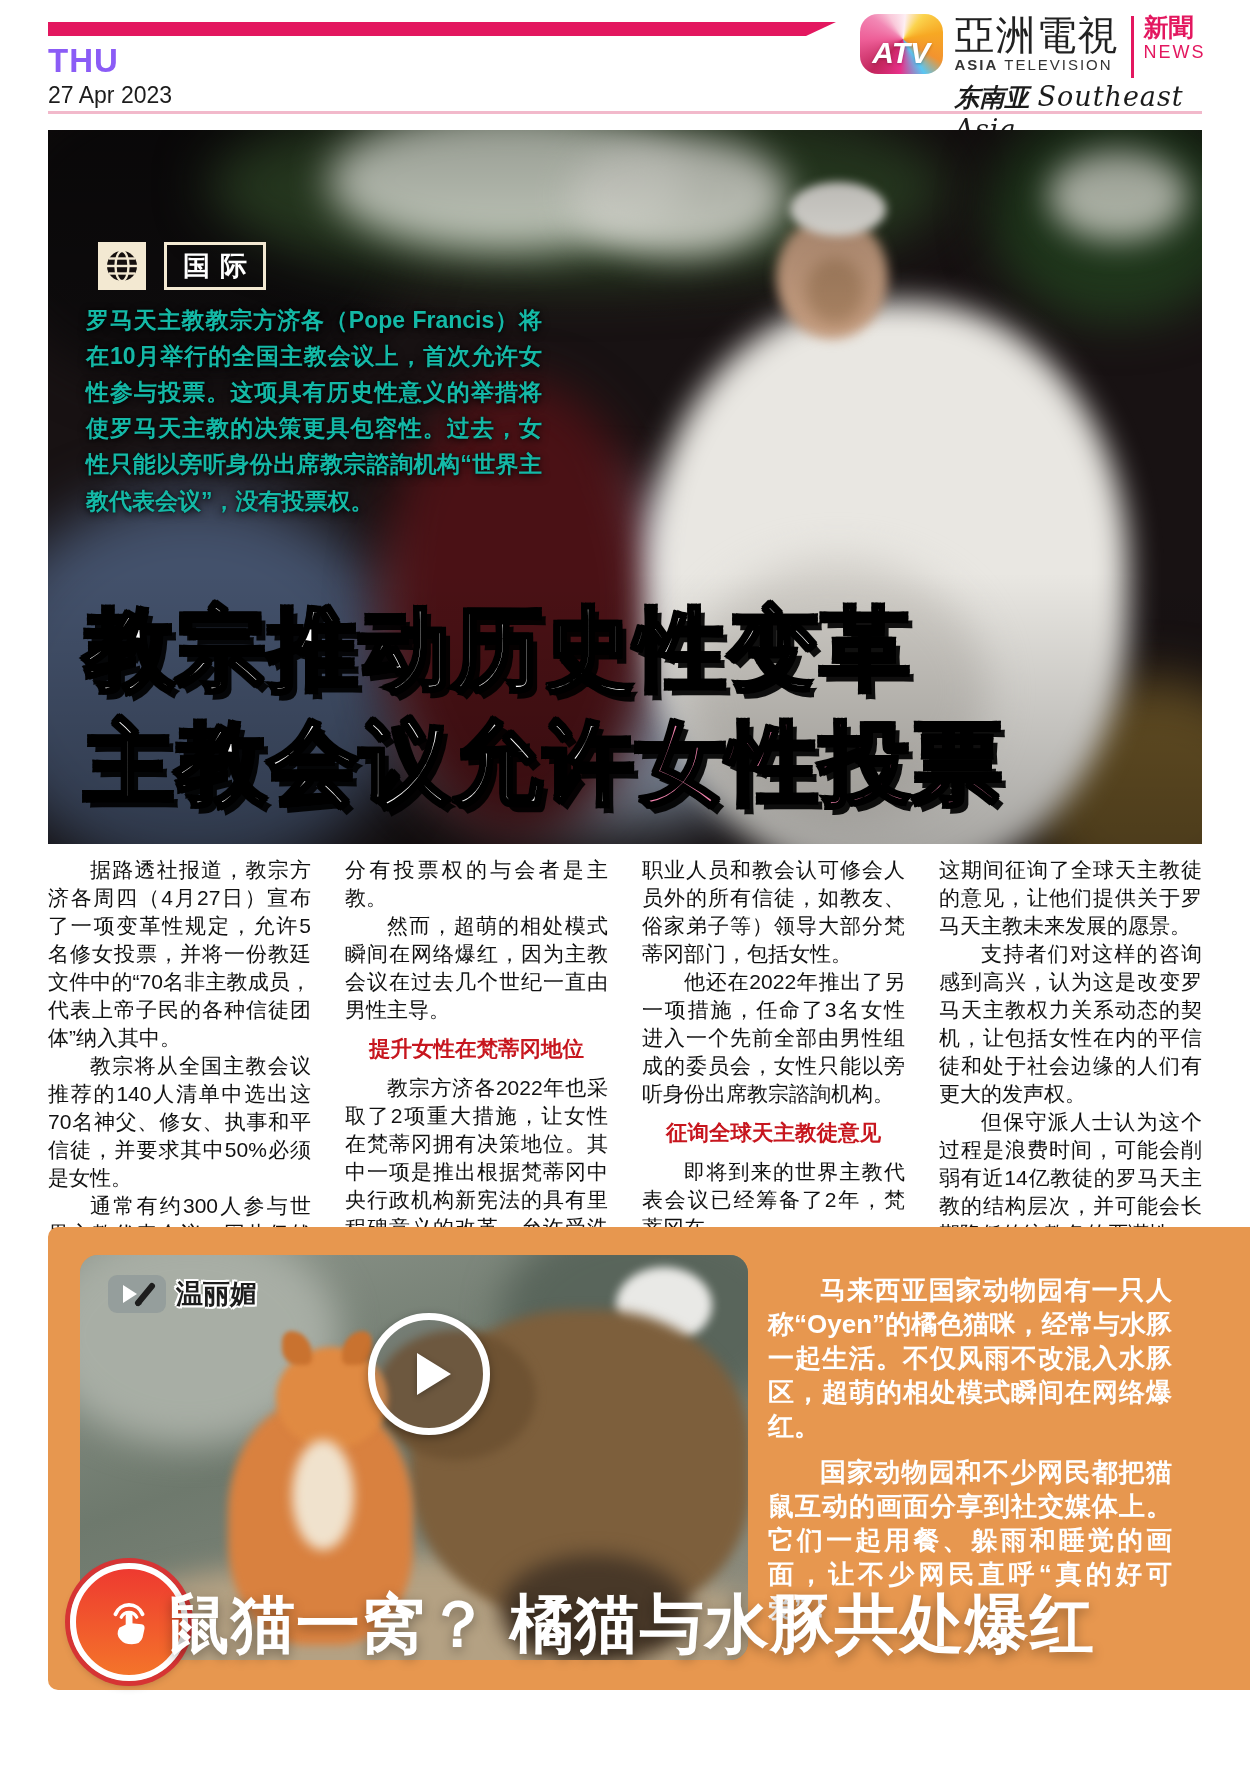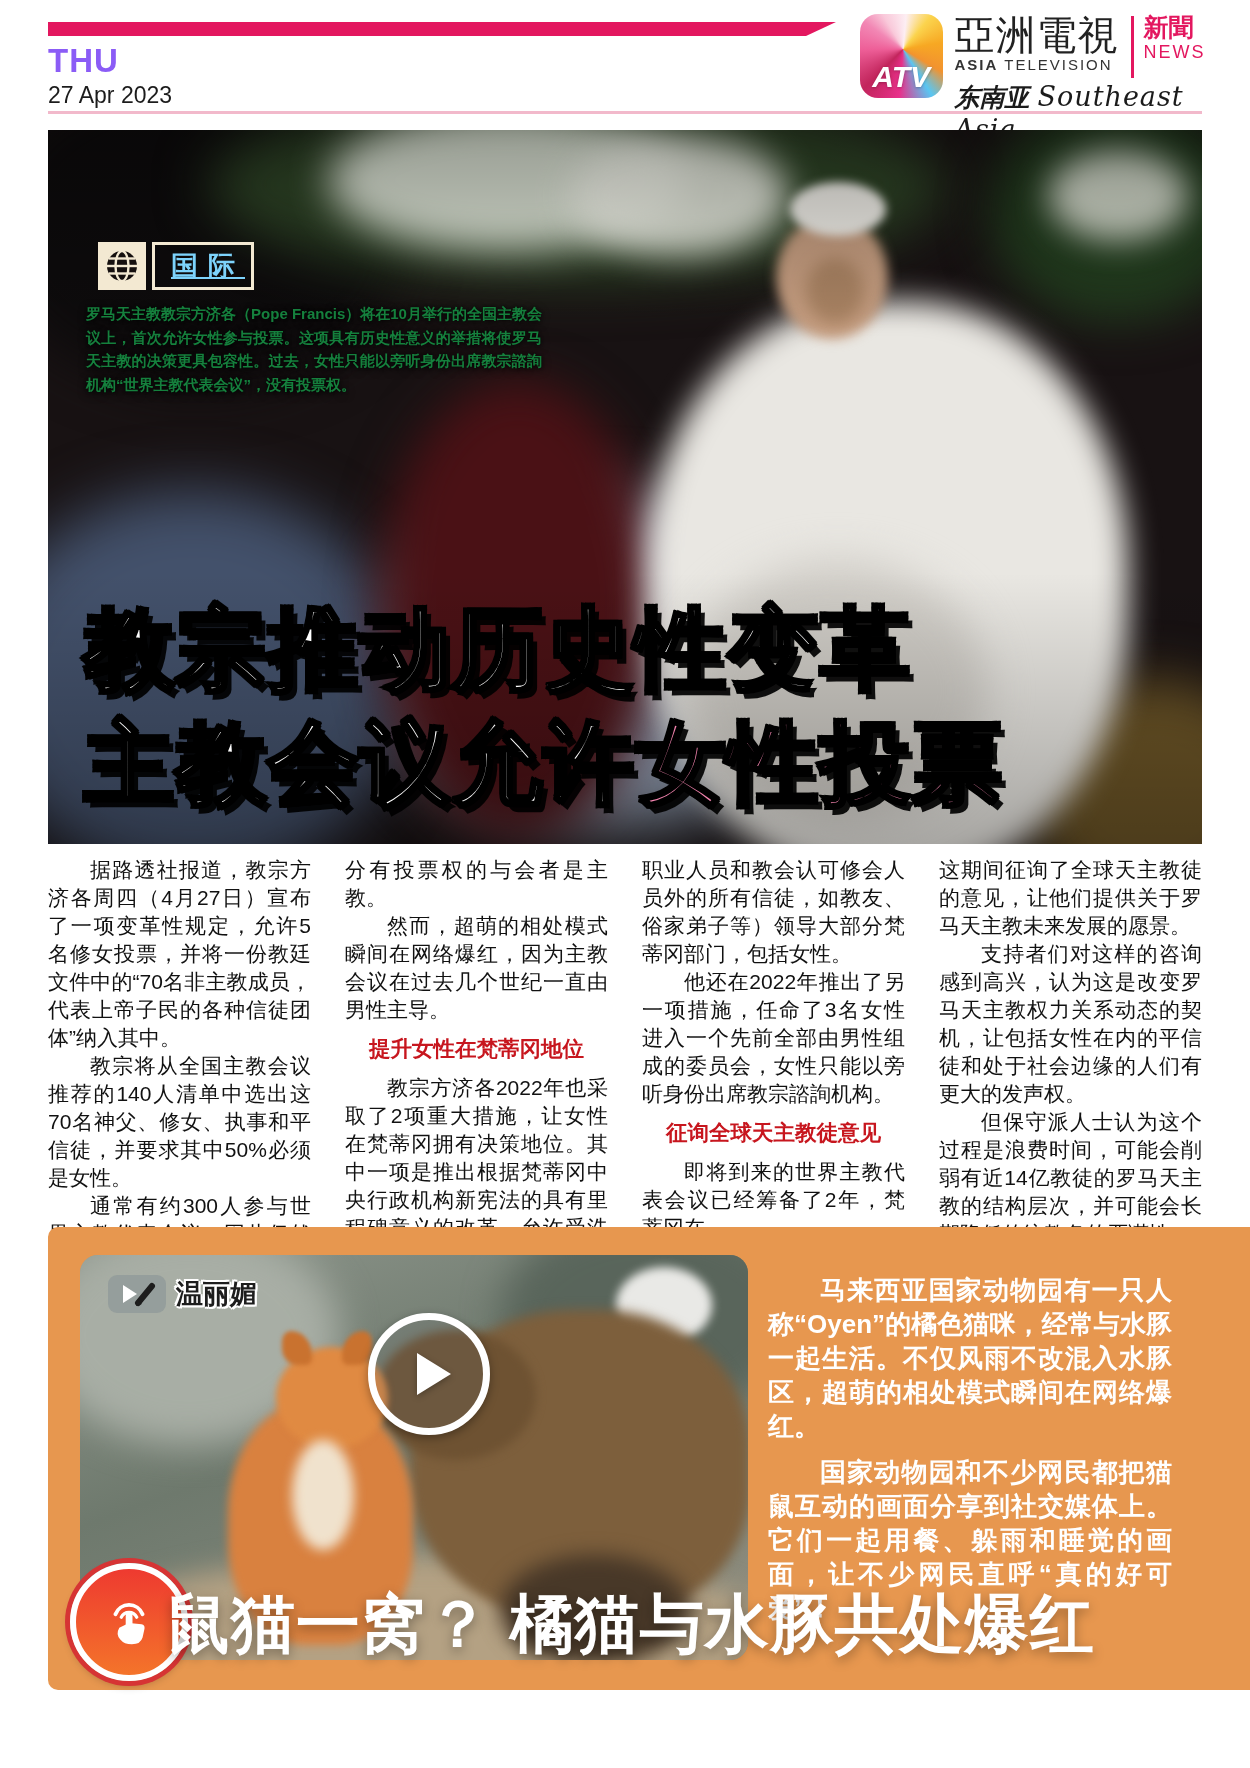--- a/index.html
+++ b/index.html
@@ -8,21 +8,21 @@
   .abs{position:absolute;}
 
   
   .top-bar{left:48px;top:22px;width:788px;height:14px;background:#E3175F;
            clip-path:polygon(0 0,100% 0,calc(100% - 30px) 100%,0 100%);}
   .day{left:48px;top:42px;font-size:33px;font-weight:bold;color:#8b5cf6;letter-spacing:1px;}
   .date{left:48px;top:82px;font-size:23px;color:#1c1c1c;}
   .pink-rule{left:48px;top:111px;width:1154px;height:3px;background:#F2B9CB;}
 
   .logo{left:860px;top:14px;display:flex;align-items:flex-start;}
-  .logo-mark{position:relative;width:84px;height:84px;border-radius:18px;overflow:hidden;
+  .logo-mark{position:relative;width:84px;height:60px;border-radius:18px;overflow:hidden;
     background:conic-gradient(from -30deg at 52% 42%,#f9c9da 0deg,#fdeef3 35deg,#fbd44e 70deg,#f7a823 110deg,#f2932f 150deg,#59c6f2 178deg,#e8308a 215deg,#c2255c 255deg,#ee5f98 300deg,#f287b4 335deg,#f9c9da 360deg);}
   .logo-atv{position:absolute;left:0;right:0;bottom:4px;text-align:center;color:#fff;
     font-size:30px;font-weight:900;font-style:italic;text-shadow:0 1px 3px rgba(0,0,0,.25);}
   .logo-body{margin-left:12px;}
   .logo-row{display:flex;align-items:flex-start;}
   .logo-cn{font-size:40px;color:#222;letter-spacing:1px;line-height:1.05;}
   .logo-en{font-size:15px;color:#333;letter-spacing:2px;margin-top:0;}
   .logo-en b{letter-spacing:2px;}
   .logo-divider{width:3px;height:62px;background:#E3175F;margin:2px 10px 0 12px;}
   .news-cn{font-size:25px;font-weight:bold;color:#E3175F;line-height:1.1;}
@@ -32,23 +32,23 @@
   .logo-script .enpart{font-size:27px;letter-spacing:1px;}
 
   
   .hero{left:48px;top:130px;width:1154px;height:714px;background:#181213;overflow:hidden;}
   .blob{position:absolute;border-radius:50%;}
   .vignette{position:absolute;inset:0;
     background:linear-gradient(180deg,rgba(0,0,0,.30),rgba(0,0,0,0) 28%,rgba(0,0,0,0) 62%,rgba(0,0,0,.28));}
 
   .badge{left:50px;top:112px;display:flex;align-items:stretch;}
   .badge-globe{width:48px;height:48px;background:#f3e9d2;display:flex;align-items:center;justify-content:center;}
-  .badge-label{margin-left:6px;border:3px solid #f3e9d2;color:#7dd3fc;font-size:27px;font-weight:bold;
-    letter-spacing:10px;padding:3px 6px 3px 16px;display:flex;align-items:center;text-decoration:underline;}
-  .intro{left:38px;top:172px;width:456px;font-size:15px;font-weight:bold;color:#15803d;line-height:1.57;
+  .badge-label{margin-left:18px;border:3px solid #f3e9d2;color:#ffffff;font-size:27px;font-weight:bold;
+    letter-spacing:10px;padding:3px 6px 3px 16px;display:flex;align-items:center;}
+  .intro{left:38px;top:172px;width:456px;font-size:23px;font-weight:bold;color:#14b8a6;line-height:1.57;
     text-align:justify;text-shadow:0 2px 9px rgba(0,0,0,.9),0 0 3px rgba(0,0,0,.65);}
 
   .headline{left:36px;top:462px;font-weight:900;color:#fff;font-size:90px;line-height:1.27;
     letter-spacing:2px;white-space:nowrap;-webkit-text-stroke:3.5px #000;
     text-shadow:6px 7px 0 rgba(0,0,0,.92),-2px -2px 0 #000,2px -2px 0 #000,-2px 2px 0 #000,2px 2px 0 #000;}
   .headline .pink{color:#F283AE;}
 
   
   .columns{left:48px;top:856px;width:1154px;display:flex;gap:34px;}
   .col{flex:1;font-size:21px;line-height:28px;color:#111;text-align:justify;}

